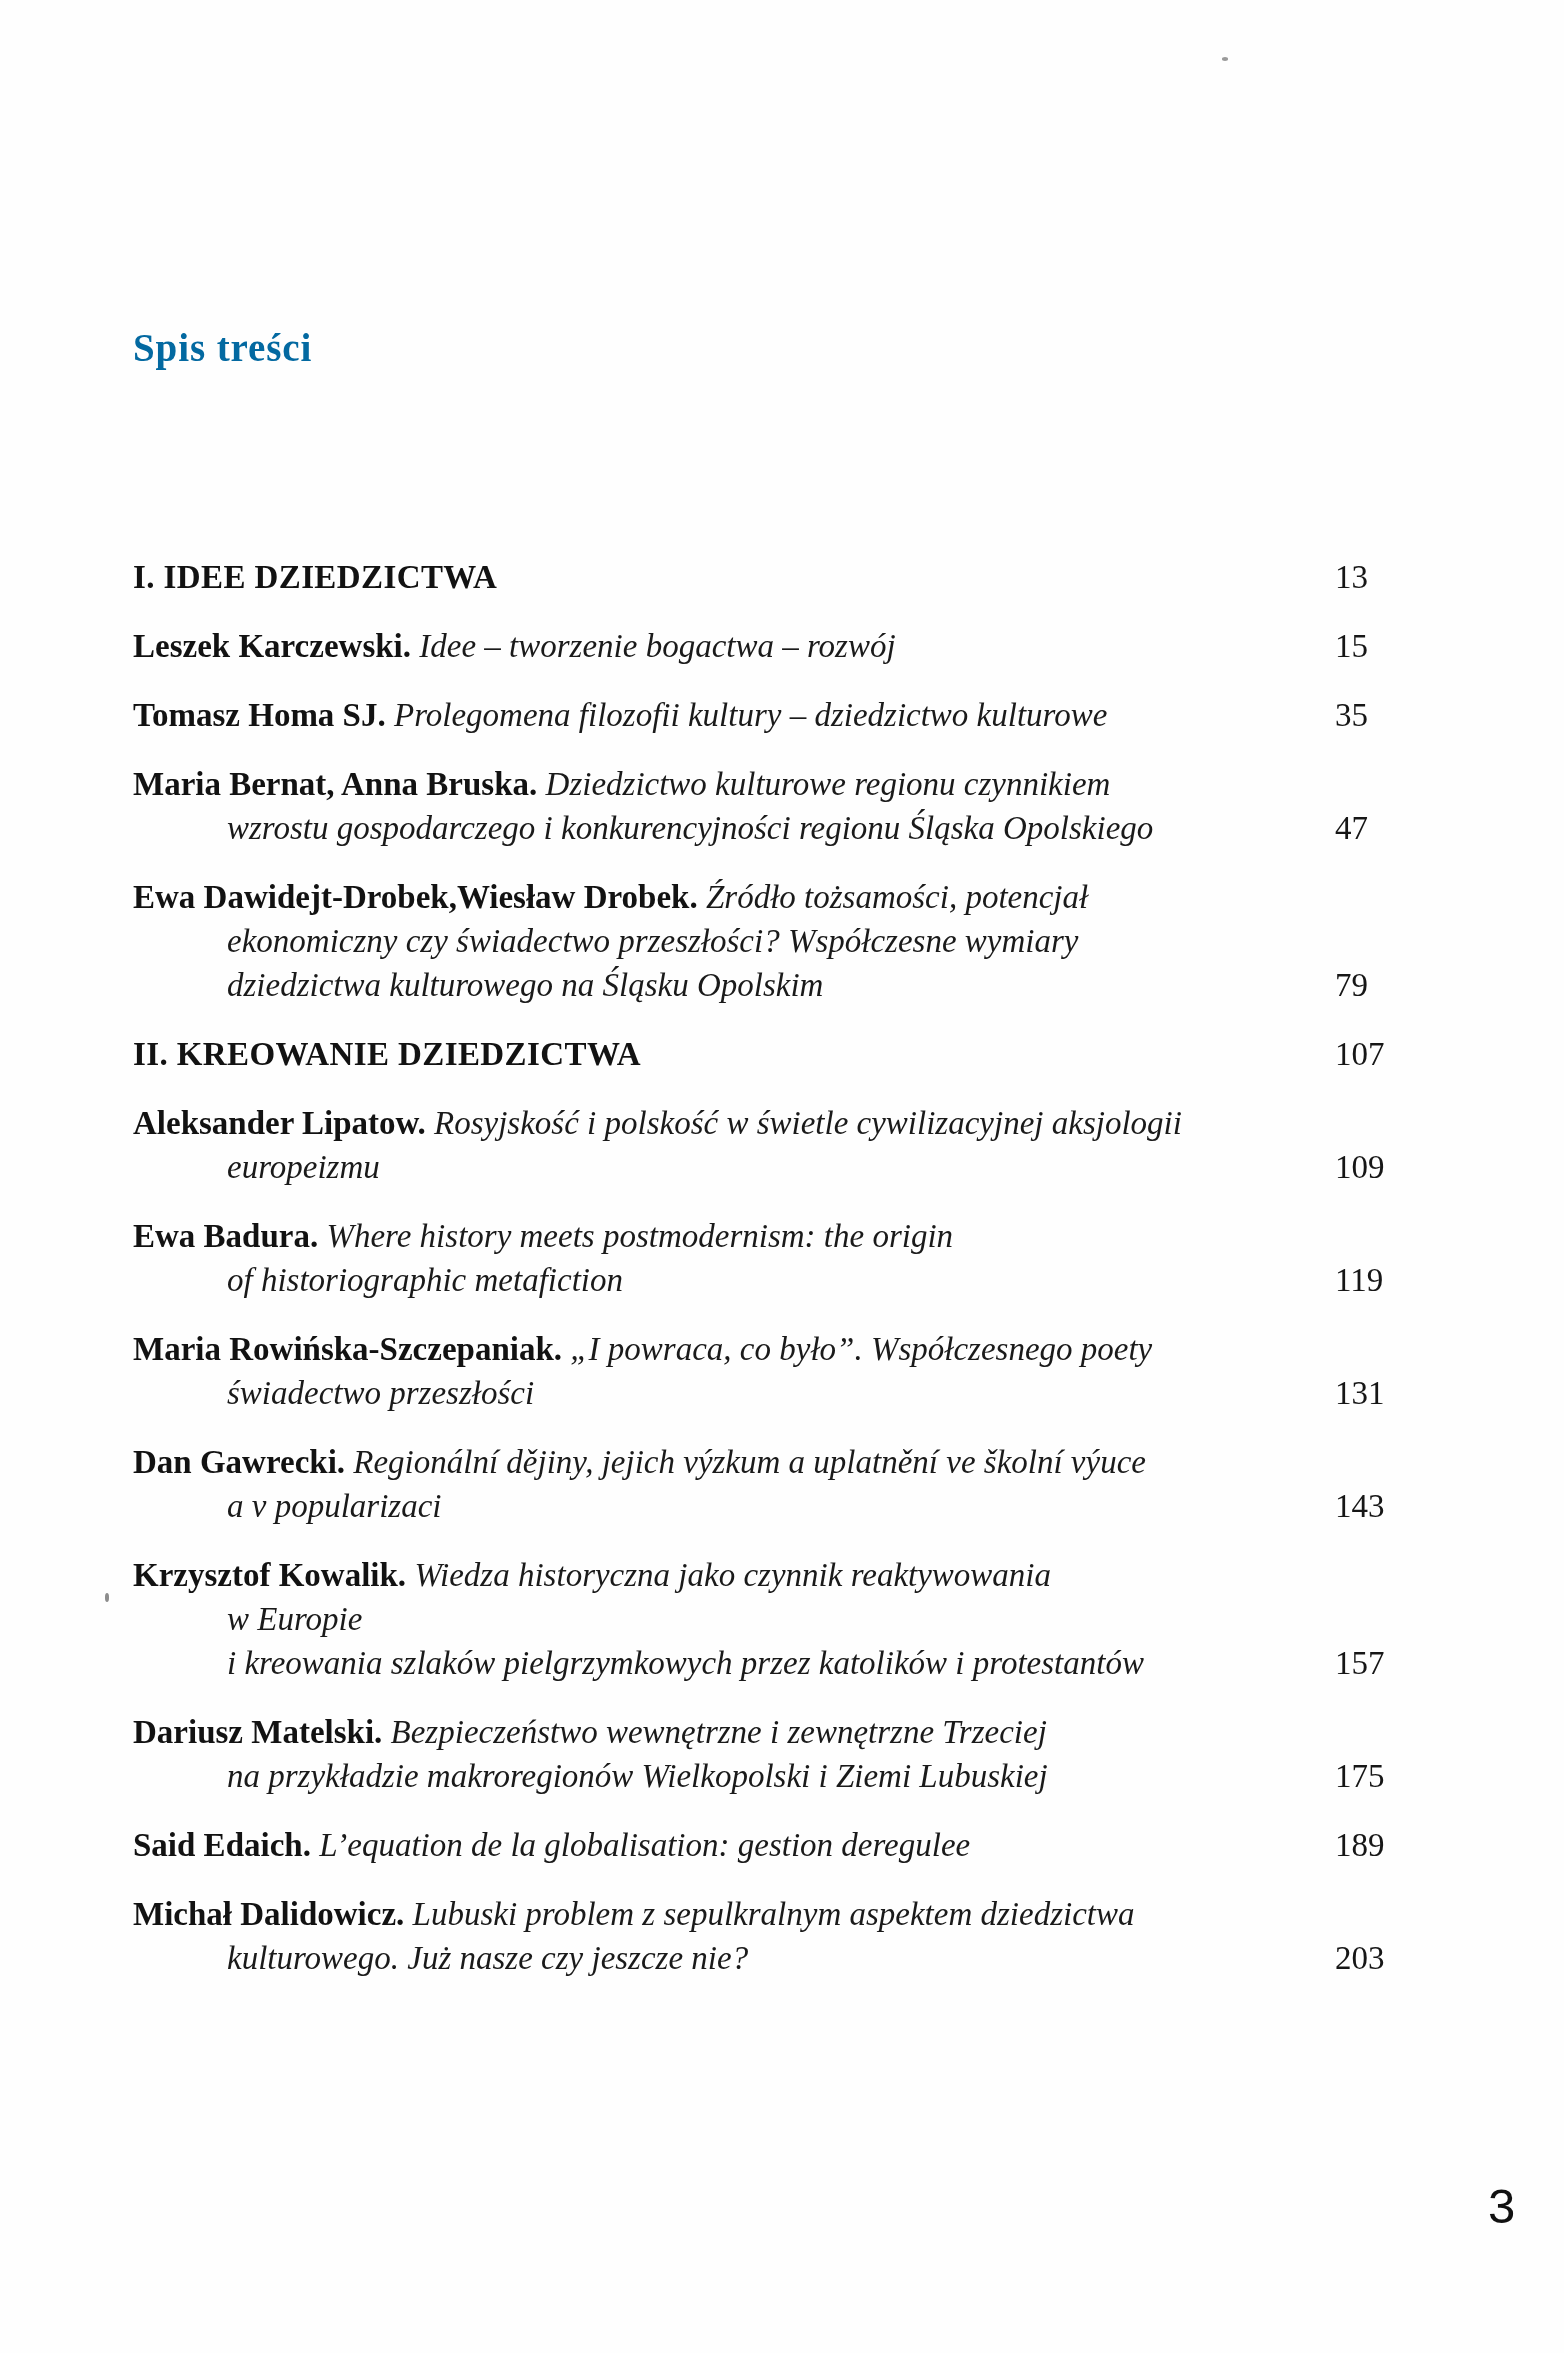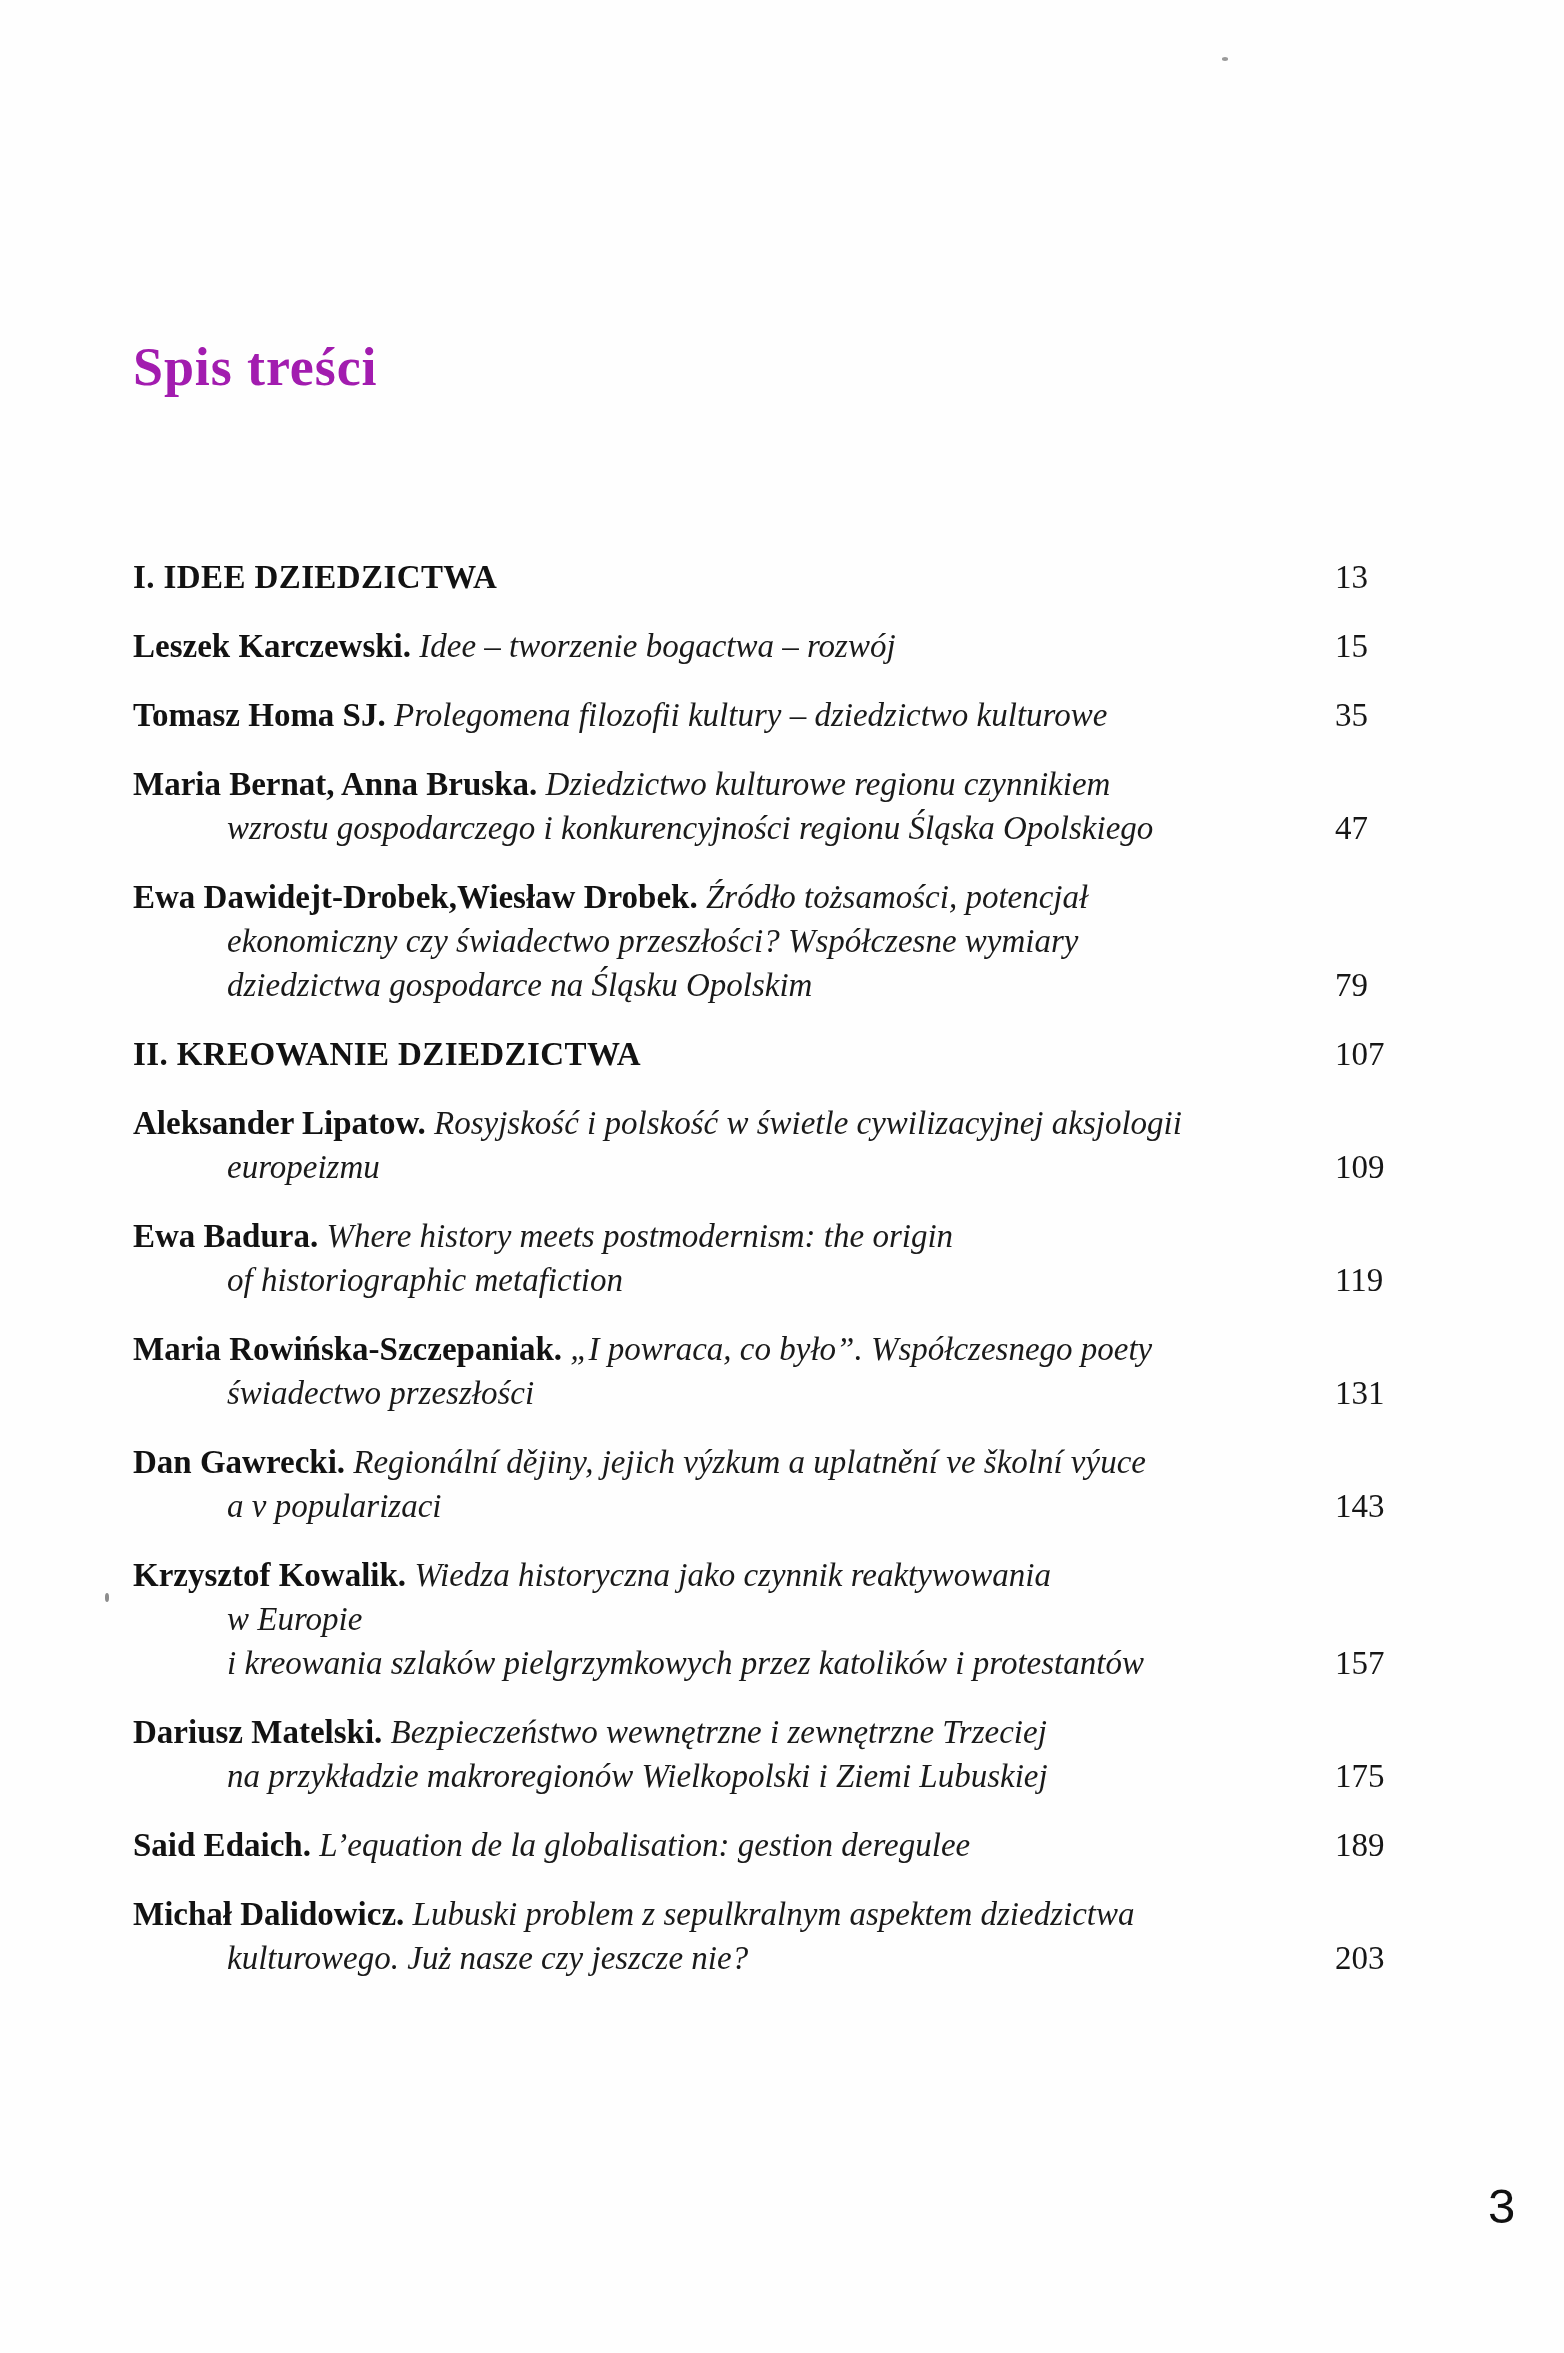--- a/index.html
+++ b/index.html
@@ -12,26 +12,26 @@
     width: 1564px;
     height: 2354px;
     background: #fefefe;
     overflow: hidden;
     font-family: "Liberation Serif", "DejaVu Serif", serif;
     color: #1a1a1a;
   }
   .page-title {
     position: absolute;
     left: 133px;
-    top: 336px;
+    top: 325px;
     margin: 0;
-    font-size: 54px;
+    font-size: 39px;
     font-weight: 700;
     letter-spacing: 0.9px;
-    color: #a21caf;
+    color: #0369a1;
   }
   .toc {
     position: absolute;
     left: 133px;
     top: 539px;
     width: 1295px;
   }
   .entry {
     display: flex;
     align-items: flex-end;
@@ -128,21 +128,21 @@
         <div class="line"><span class="lead">Maria Bernat, Anna Bruska.</span><span class="rest"> Dziedzictwo kulturowe regionu czynnikiem</span></div>
         <div class="line cont">wzrostu gospodarczego i konkurencyjności regionu Śląska Opolskiego</div>
       </div>
       <div class="entry-page">47</div>
     </div>
 
     <div class="entry">
       <div class="entry-text">
         <div class="line"><span class="lead">Ewa Dawidejt-Drobek,Wiesław Drobek.</span><span class="rest"> Źródło tożsamości, potencjał</span></div>
         <div class="line cont">ekonomiczny czy świadectwo przeszłości? Współczesne wymiary</div>
-        <div class="line cont">dziedzictwa gospodarce na Śląsku Opolskim</div>
+        <div class="line cont">dziedzictwa kulturowego na Śląsku Opolskim</div>
       </div>
       <div class="entry-page">79</div>
     </div>
 
     <div class="entry section">
       <div class="entry-text">
         <div class="line"><span class="lead">II. KREOWANIE DZIEDZICTWA</span></div>
       </div>
       <div class="entry-page">107</div>
     </div>

